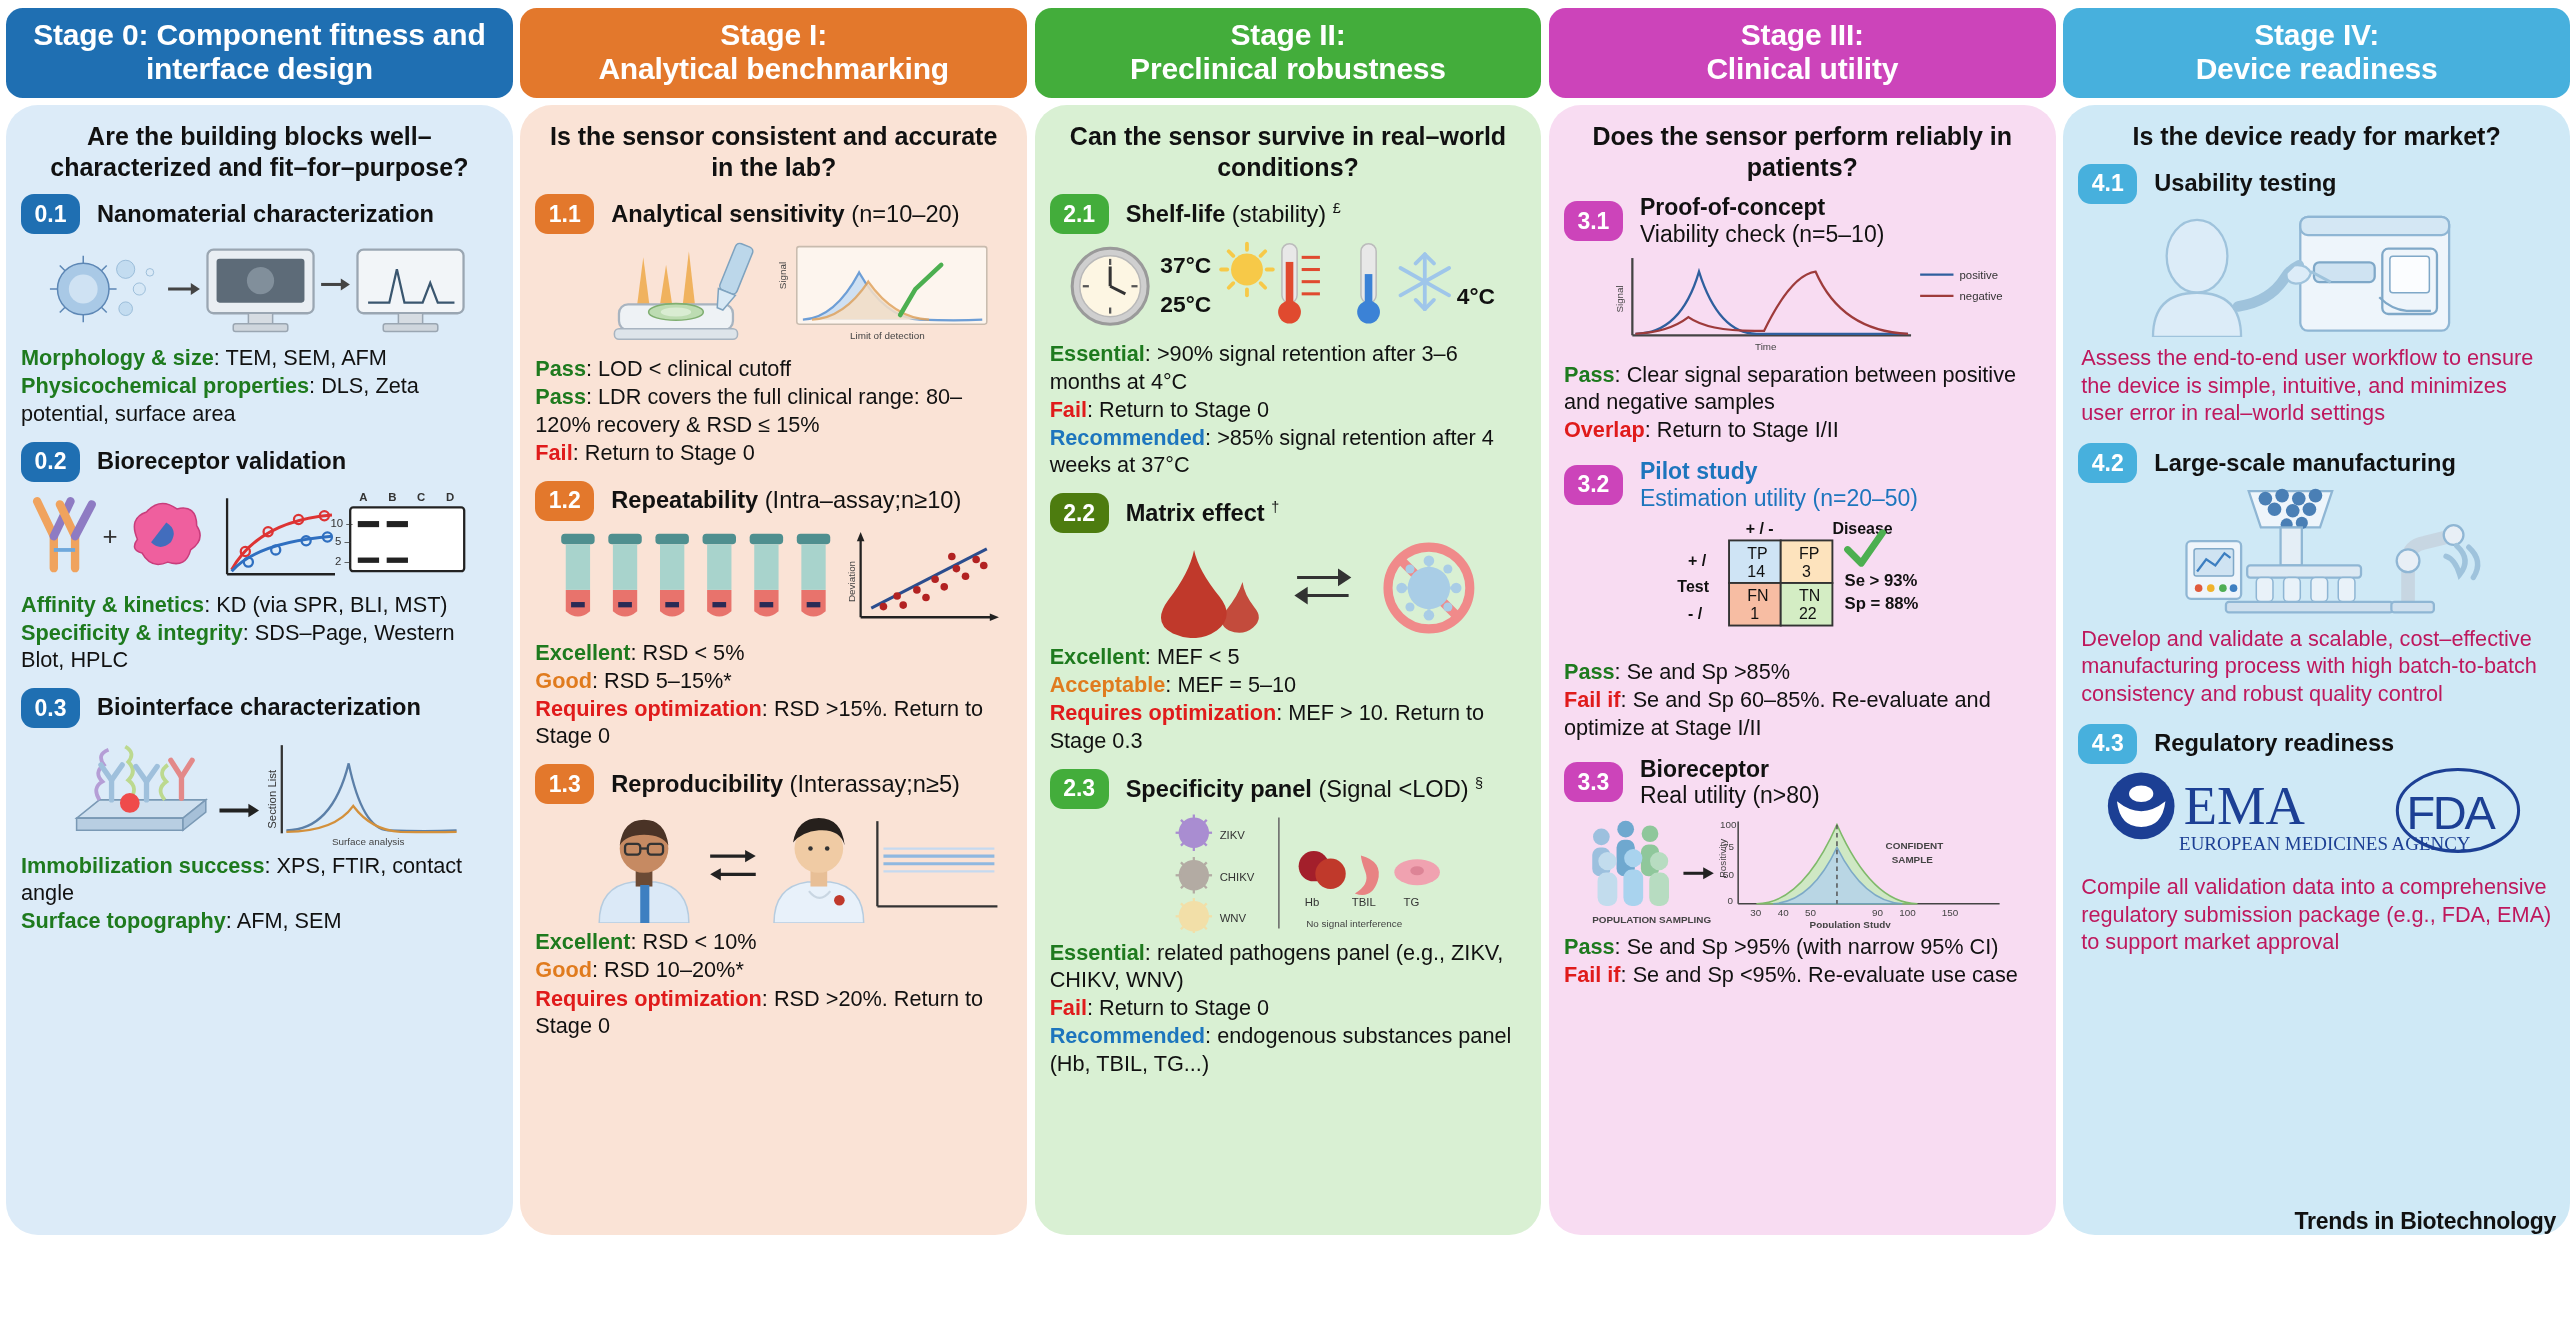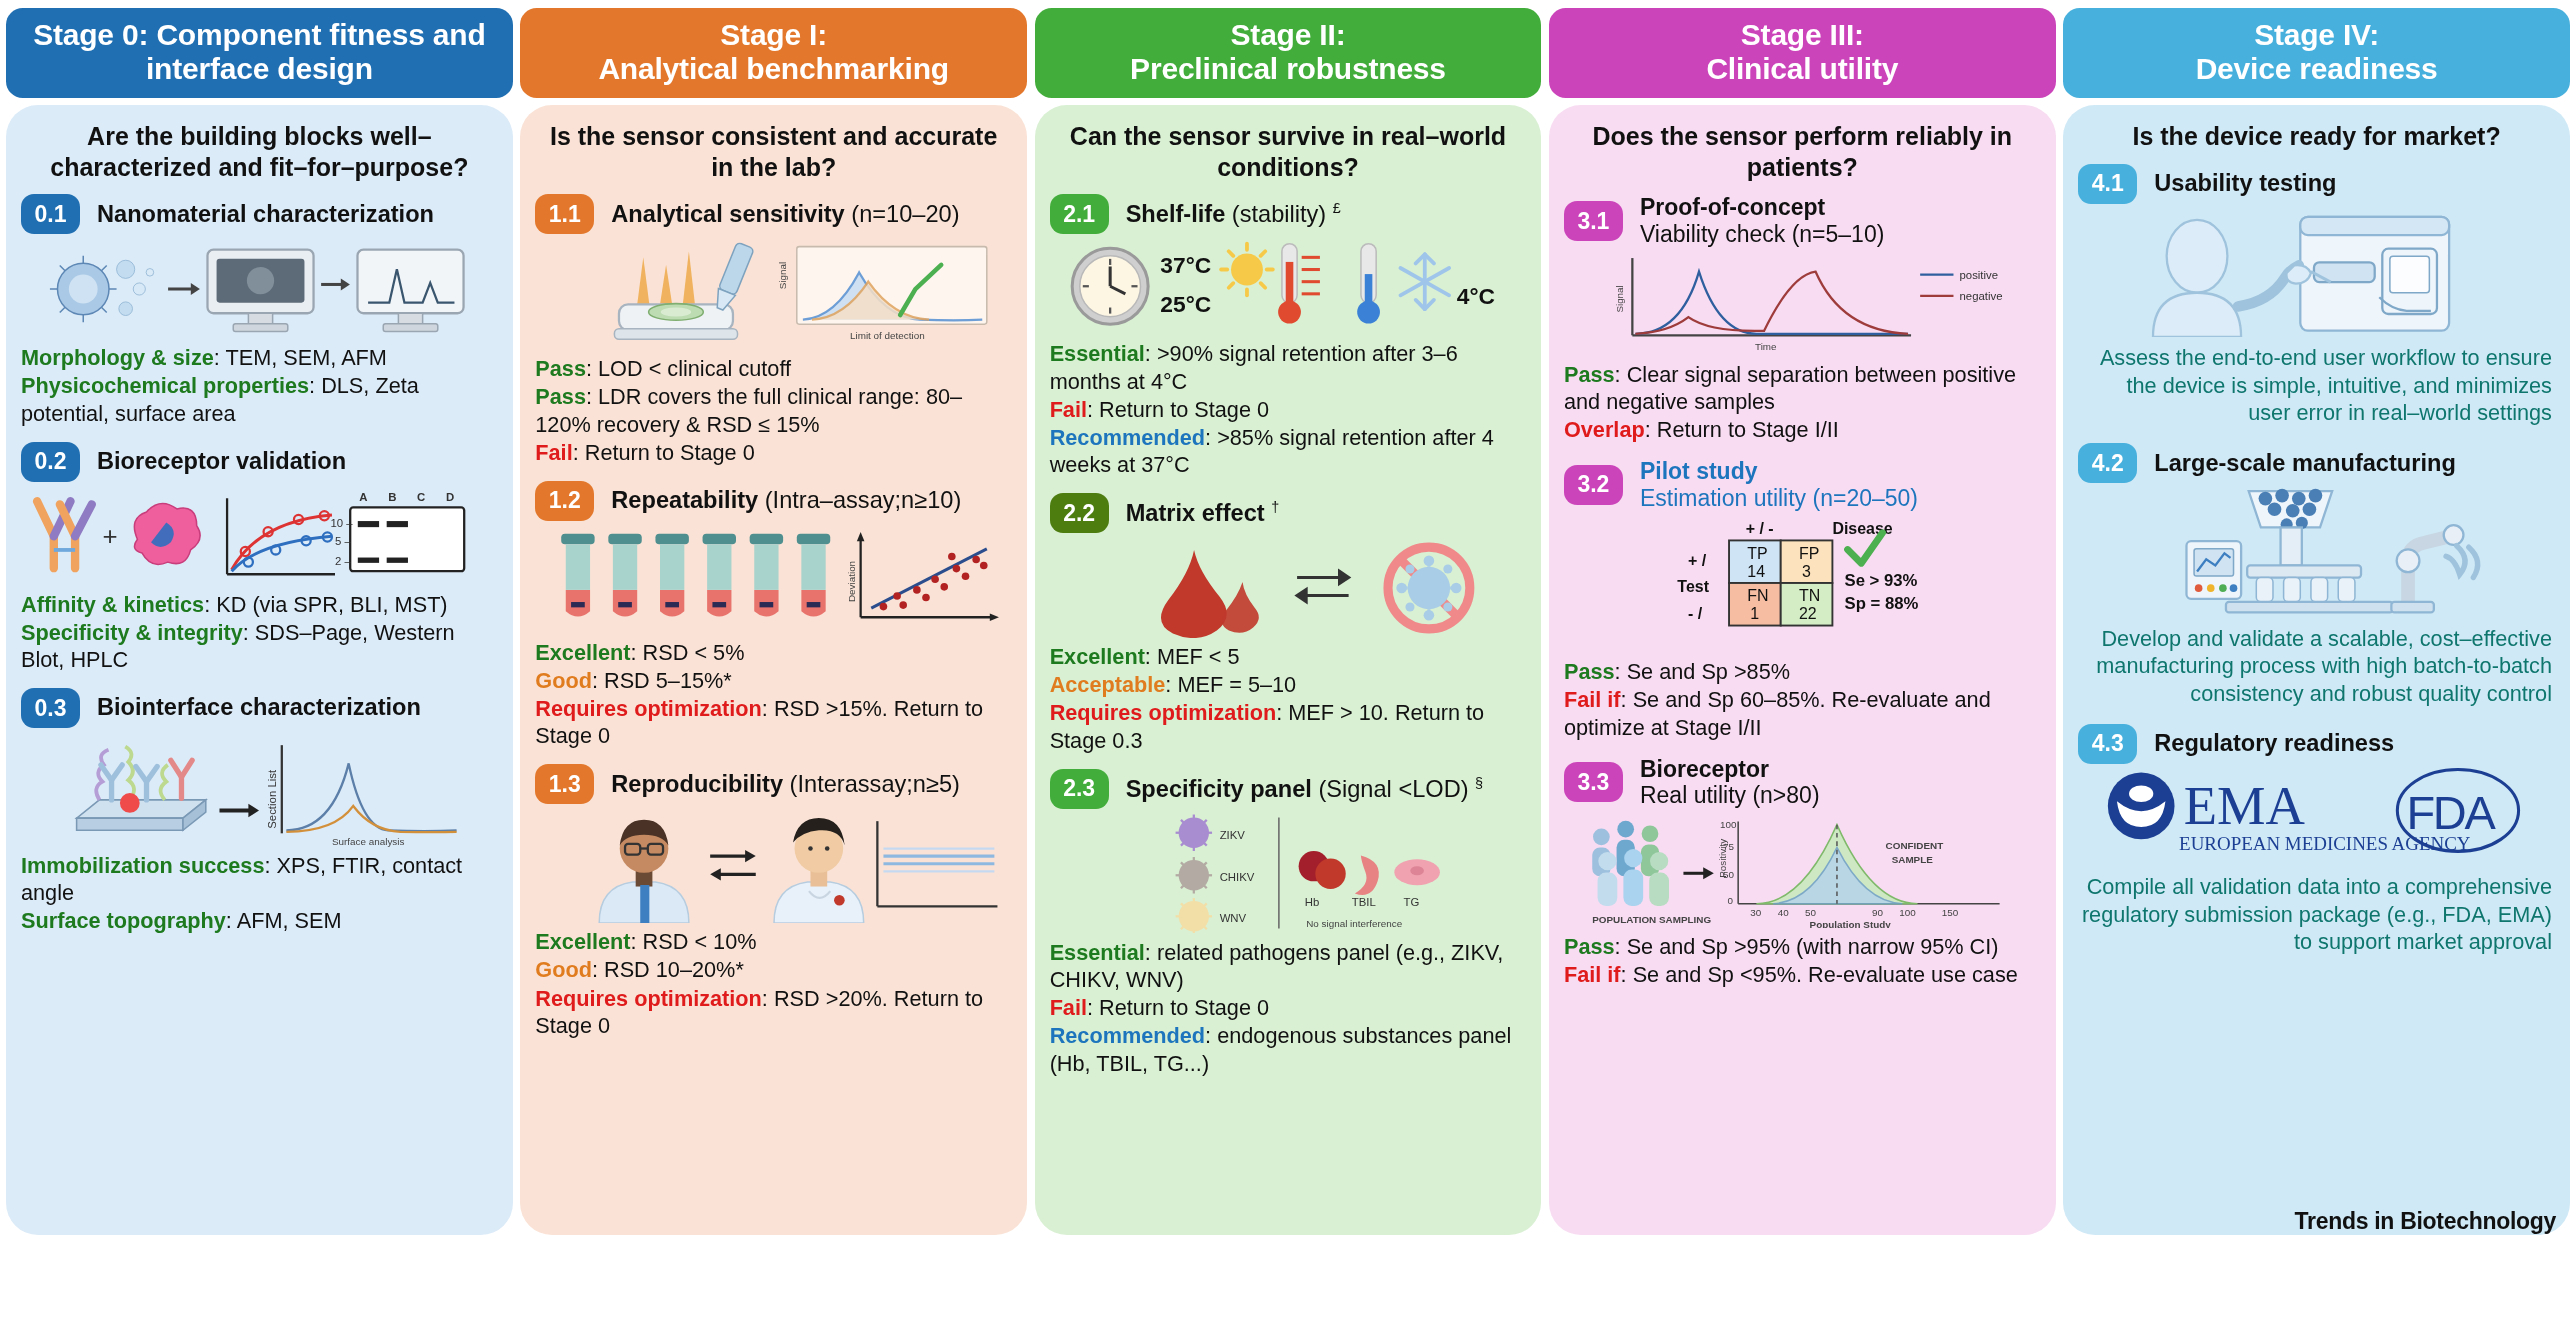--- a/index.html
+++ b/index.html
@@ -89,22 +89,22 @@
   }
   .criteria p { margin: 0 0 0.8px 0; }
   .k-green { color: #1e7a1e; font-weight: bold; }
   .k-red { color: #e01b1b; font-weight: bold; }
   .k-orange { color: #e07b1e; font-weight: bold; }
   .k-blue { color: #1d75bd; font-weight: bold; }
 
   .para {
     font-size: 21.7px;
     line-height: 1.27;
-    color: #0f766e;
-    text-align: right;
+    color: #be185d;
+    text-align: left;
     margin: 7.6px 3px 12px 3px;
   }
 
   
   .art {
     display: flex; align-items: center; justify-content: center;
     width: 100%;
     margin: 4.6px 0 3px 0;
   }
   .art svg { display: block; max-width: 100%; }

